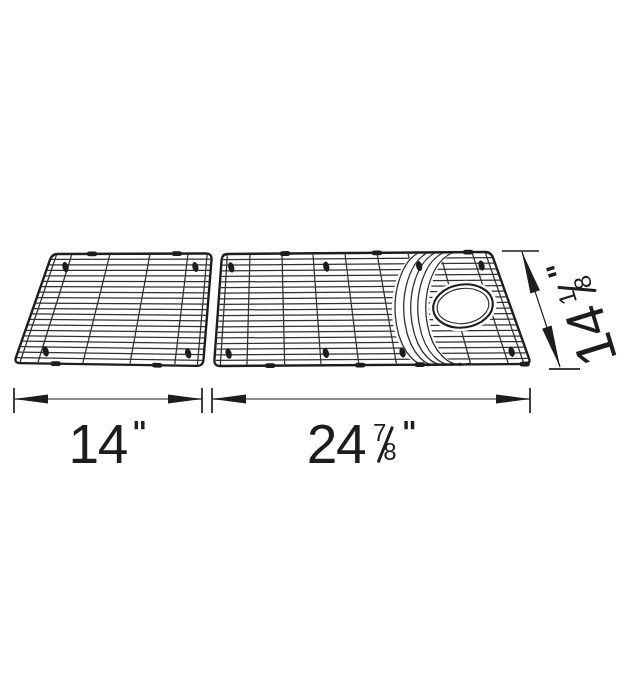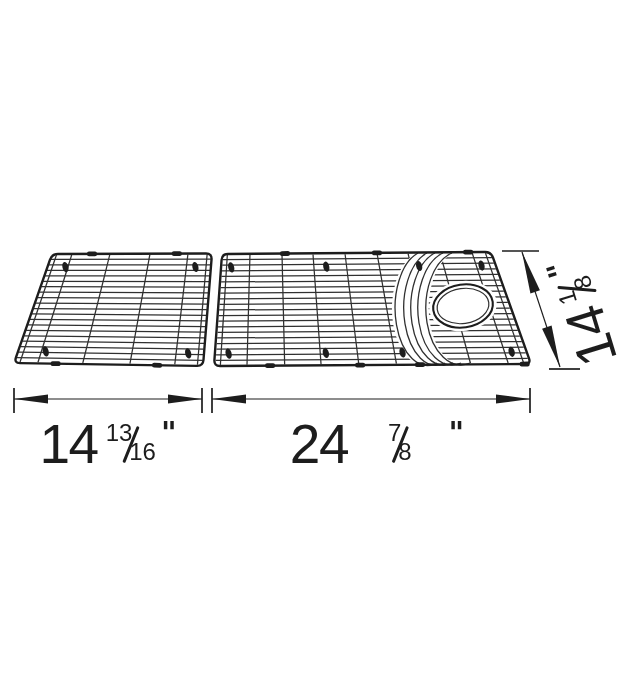--- a/index.html
+++ b/index.html
@@ -18,21 +18,21 @@
   .dl-slash {
     width:2.8px; height:39px; background:#1d1d1d; border-radius:1.4px;
     transform:rotate(22deg); margin:1px -3px 0 -3px; flex:0 0 auto;
   }
   .dl-den   { font-size:24px; line-height:18px; align-self:flex-end; margin-bottom:6px; }
   .dl-unit  {
     font-size:30px; line-height:17px; margin-left:5px; letter-spacing:-2px;
     font-family:"DejaVu Sans",sans-serif; font-weight:bold;
   }
   #label-left  { left:107px; top:424px; transform:translateX(-50%); }
-  #label-right { left:376px; top:424px; transform:translateX(-50%);gap:32px; }
+  #label-right { left:361px; top:424px; transform:translateX(-50%); }
   #label-depth { left:585px; top:312px; transform:translate(-50%,-50%) rotate(-107deg); }
 </style>
 </head>
 <body>
 
 <div class="canvas">
 
   <svg id="drawing" width="625" height="700" viewBox="0 0 625 700">
       <g>
         <g stroke="#303030" stroke-width="1.25" fill="none">
@@ -156,25 +156,20 @@
         <line x1="502" y1="251" x2="539" y2="251" stroke="#1d1d1d" stroke-width="1.7"></line>
         <line x1="549" y1="369" x2="580" y2="369" stroke="#1d1d1d" stroke-width="1.7"></line>
         <line x1="522" y1="252" x2="560" y2="367" stroke="#1d1d1d" stroke-width="1.2"></line>
         <polygon points="522,252 530.4299594931636,293.4479888890115 539.9250167087737,290.3104917221142" fill="#1d1d1d"></polygon>
         <polygon points="560,367 551.5700405068364,325.5520111109885 542.0749832912263,328.6895082778858" fill="#1d1d1d"></polygon>
       </g>
     </svg>
 
   <div class="dim-label" id="label-left">
     <span class="dl-whole">14</span>
-    <span class="dl-frac">
-      <span class="dl-num">13</span>
-      <span class="dl-slash"></span>
-      <span class="dl-den">16</span>
-    </span>
     <span class="dl-unit">"</span>
   </div>
 
   <div class="dim-label" id="label-right">
     <span class="dl-whole">24</span>
     <span class="dl-frac">
       <span class="dl-num">7</span>
       <span class="dl-slash"></span>
       <span class="dl-den">8</span>
     </span>

